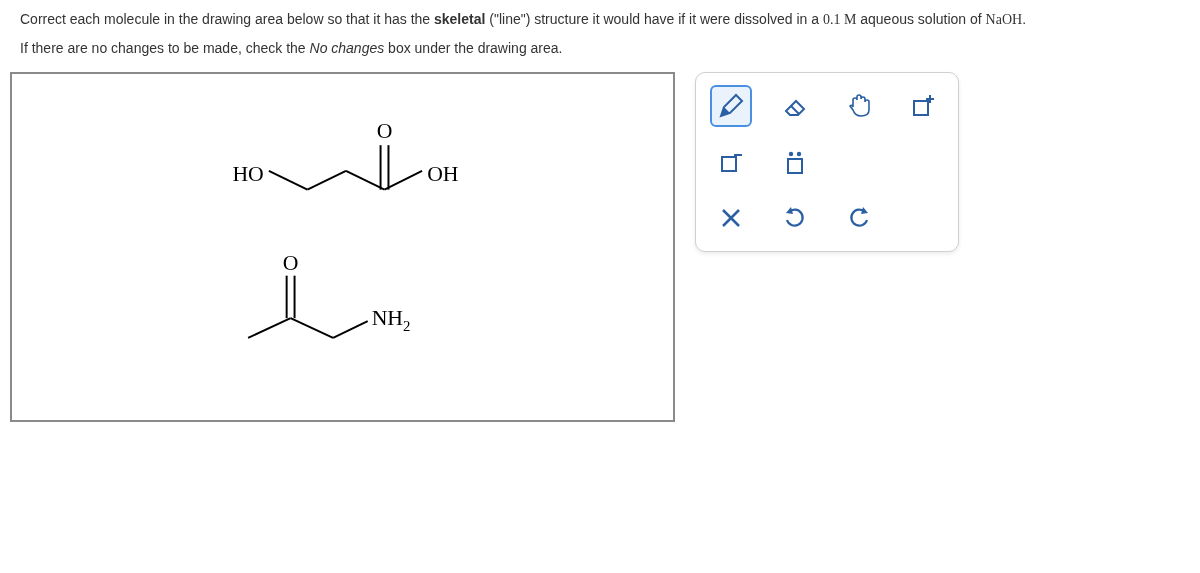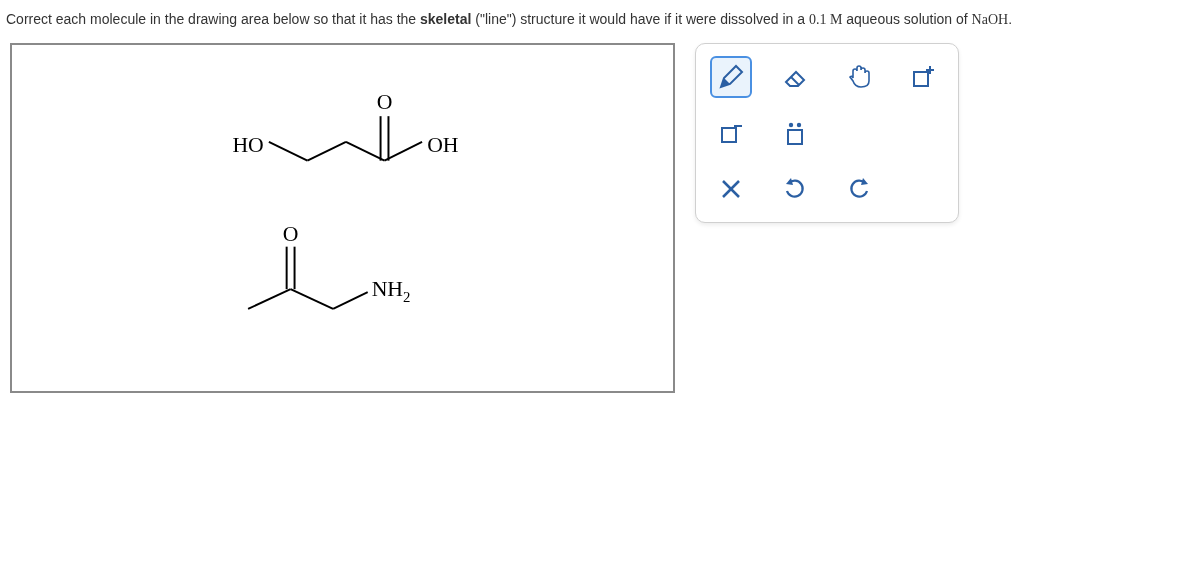--- a/index.html
+++ b/index.html
@@ -5,21 +5,21 @@
     * { box-sizing: border-box; }
     body {
       margin: 0;
       font-family: Verdana, Geneva, sans-serif;
       font-size: 14px;
       color: #333;
       background: #fff;
       width: 1200px;
     }
     .question-text {
-      padding: 8px 10px 6px 6px;
+      padding: 8px 10px 6px 20px;
       line-height: 1.6;
     }
     .question-text p { margin: 0 0 6px 0; }
     .italic { font-style: italic; }
     .main-area {
       display: flex;
       gap: 20px;
       padding: 0 10px;
     }
     .drawing-panel {
@@ -78,20 +78,23 @@
     .tool-btn svg { display: block; }
     .chem-formula { font-family: 'Times New Roman', serif; }
   </style>
 </head>
 <body>
 
 <div class="question-text">
   <p>
     <span>Correct each molecule in the drawing area below so that it has the </span><strong>skeletal</strong><span> ("line") structure it would have if it were dissolved in a </span><span class="chem-formula">0.1 M</span><span> aqueous solution of </span><span class="chem-formula">NaOH</span><span>.</span>
   </p>
+  <p>
+    <span>If there are no changes to be made, check the </span><span class="italic">No changes</span><span> box under the drawing area.</span>
+  </p>
 </div>
 
 <div class="main-area">
   <div class="drawing-panel">
     <svg class="molecule-svg" viewBox="0 0 665 350">
 
       <g stroke="#000" stroke-width="2" fill="none">
 
         <line x1="258" y1="98" x2="297" y2="117"></line>
 

